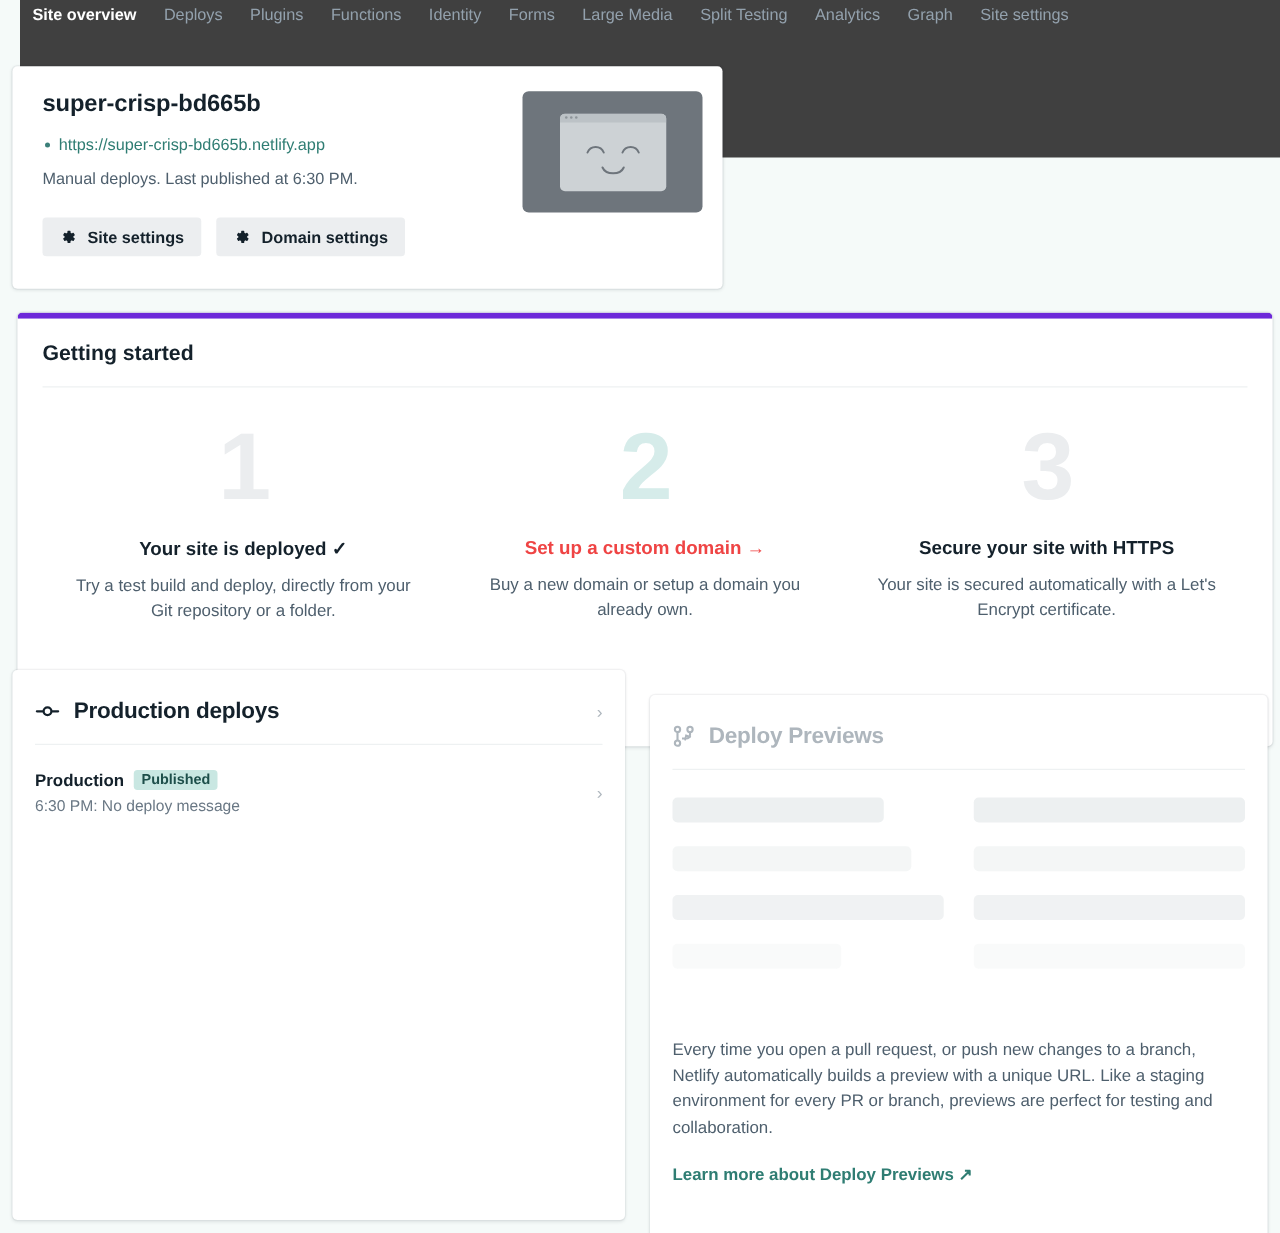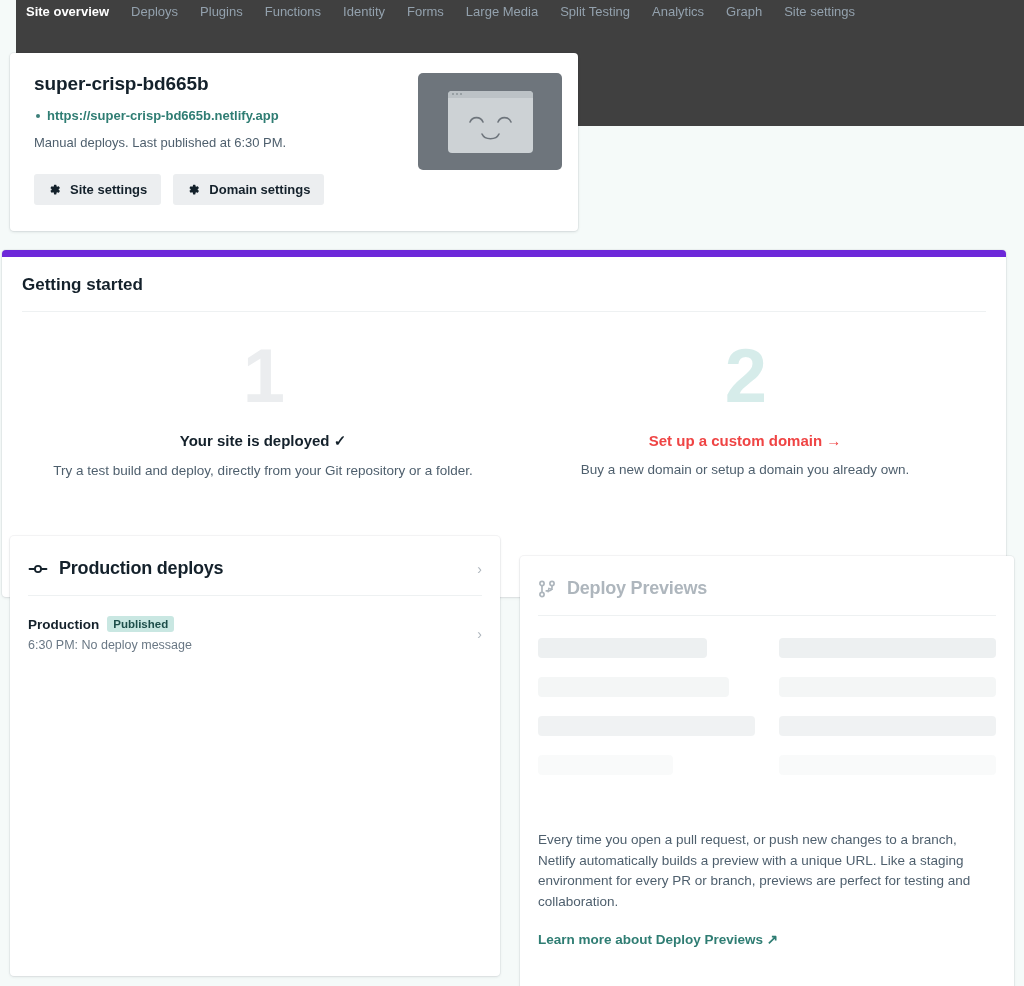--- a/index.html
+++ b/index.html
@@ -50,21 +50,21 @@
   .site-url-row {
     display: flex; align-items: center; gap: 7px;
     margin-top: 13px;
   }
   .dot-bullet {
     width: 4px; height: 4px; border-radius: 50%;
     background: #3b7f79; flex: none; margin-left: 2px;
   }
   .site-url {
     font-size: 13px; color: #2f7d73; text-decoration: none;
-    font-weight: 700;
+    font-weight: 400;
   }
   .site-meta {
     margin-top: 12px; font-size: 13px; color: #4e5f6d;
   }
   .btn-row { display: flex; gap: 12px; margin-top: 24px; }
   .btn {
     display: inline-flex; align-items: center; gap: 9px;
     height: 31px; padding: 0 14px;
     background: #eceef0; border: none; border-radius: 3px;
     font-size: 13px; font-weight: bold; color: #14212b;
@@ -88,25 +88,25 @@
   .thumb-bar {
     height: 7px; width: 100%;
     background: #bcc2c6;
     display: flex; align-items: center; gap: 2px; padding-left: 4px;
   }
   .thumb-dot { width: 2px; height: 2px; border-radius: 50%; background: #8d9499; }
   .thumb-face { position: absolute; left: 0; top: 7px; width: 100%; height: 55px; }
 
   
   .gs-card {
-    position: absolute; left: 2px; top: 250px;
+    position: absolute; left: 14px; top: 250px;
     width: 1004px; height: 347px;
     background: #ffffff;
     border-radius: 4px;
-    border-top: 7px solid #6d28d9;
+    border-top: 5px solid #6d28d9;
     box-shadow: 0 1px 3px rgba(20,33,43,.10), 0 0 0 1px rgba(20,33,43,.04);
     padding: 18px 20px 0 20px;
   }
   .gs-title {
     font-size: 17px; font-weight: bold; color: #14212b;
     padding-bottom: 16px;
     border-bottom: 1px solid #eef1f2;
   }
   .steps { display: flex; margin-top: 28px; }
   .step { flex: 1; text-align: center; padding: 0 24px; }
@@ -254,20 +254,25 @@
       <div class="step-head">Your site is deployed ✓</div>
       <div class="step-body">Try a test build and deploy, directly from your Git repository or a folder.</div>
     </div>
 
     <div class="step">
       <div class="step-num teal">2</div>
       <div class="step-head link">Set up a custom domain →</div>
       <div class="step-body">Buy a new domain or setup a domain you already own.</div>
     </div>
 
+    <div class="step">
+      <div class="step-num">3</div>
+      <div class="step-head">Secure your site with HTTPS</div>
+      <div class="step-body">Your site is secured automatically with a Let's Encrypt certificate.</div>
+    </div>
   </div>
 </div>
 
 <div class="panel panel-left">
   <div class="panel-head">
     <span class="head-icon">
       <svg width="20" height="20" viewBox="0 0 20 20">
         <circle cx="10" cy="10" r="3.1" fill="none" stroke="#14212b" stroke-width="1.8"></circle>
         <line x1="1.5" y1="10" x2="6.2" y2="10" stroke="#14212b" stroke-width="1.8" stroke-linecap="round"></line>
         <line x1="13.8" y1="10" x2="18.5" y2="10" stroke="#14212b" stroke-width="1.8" stroke-linecap="round"></line>

